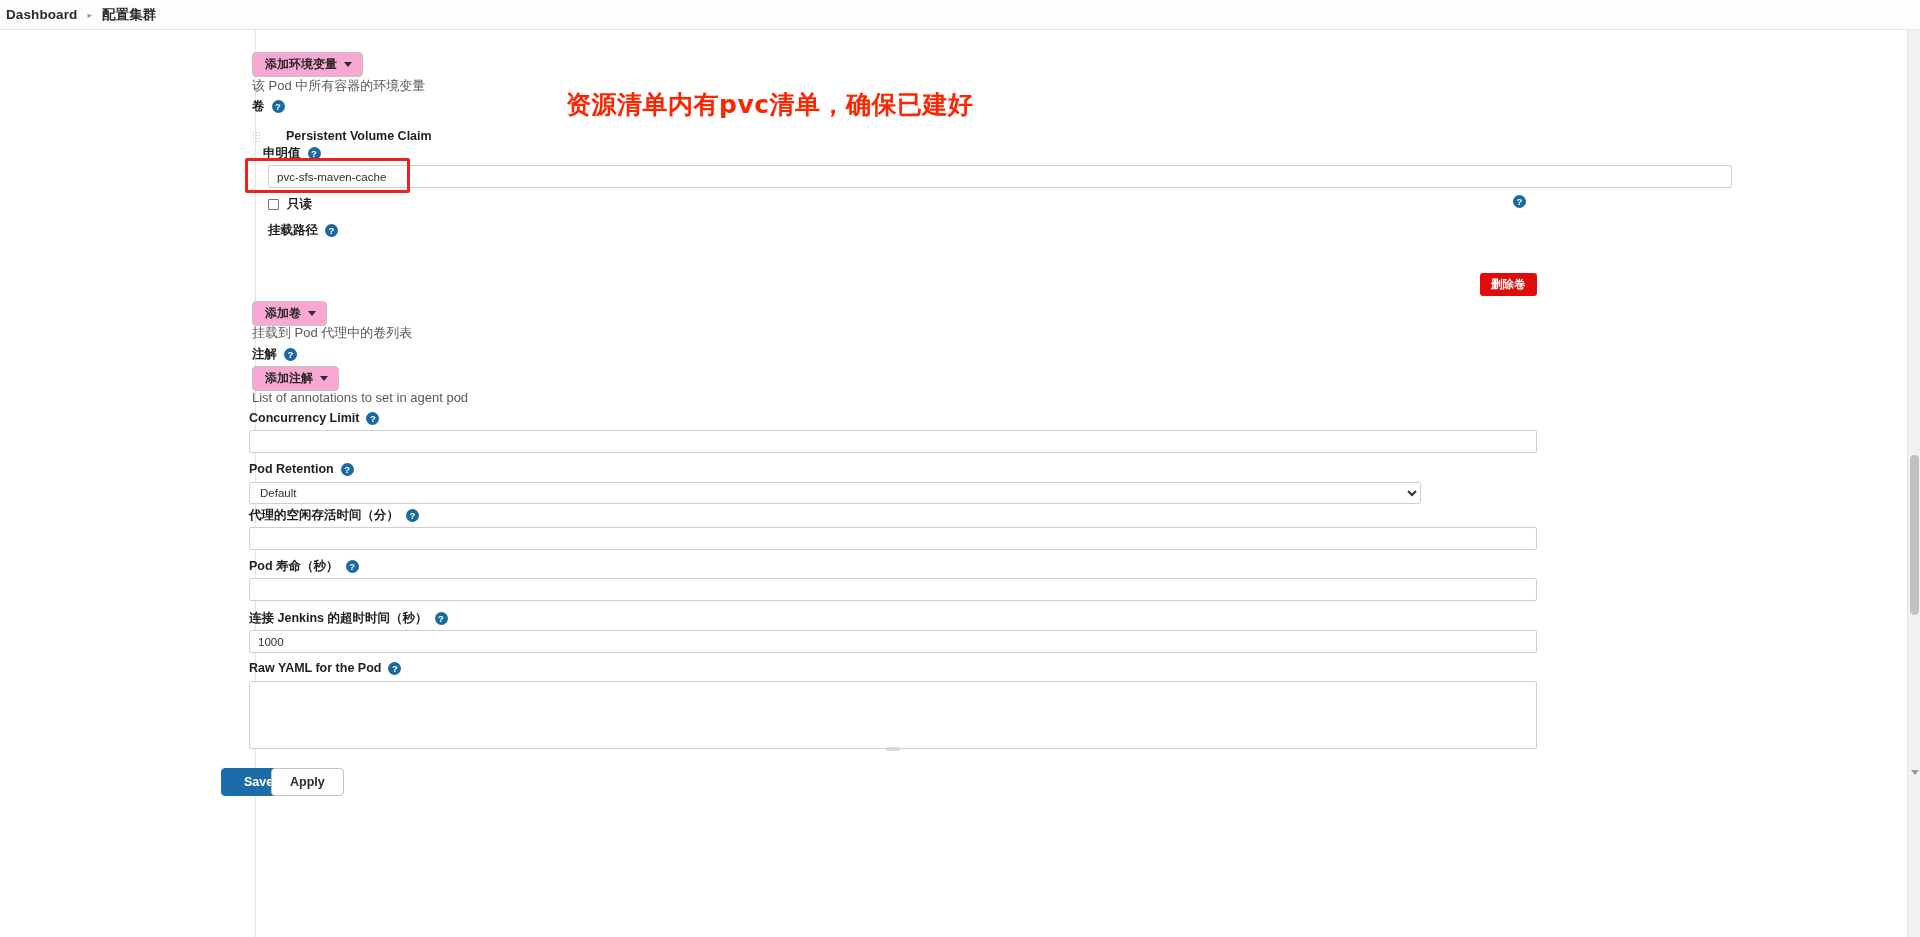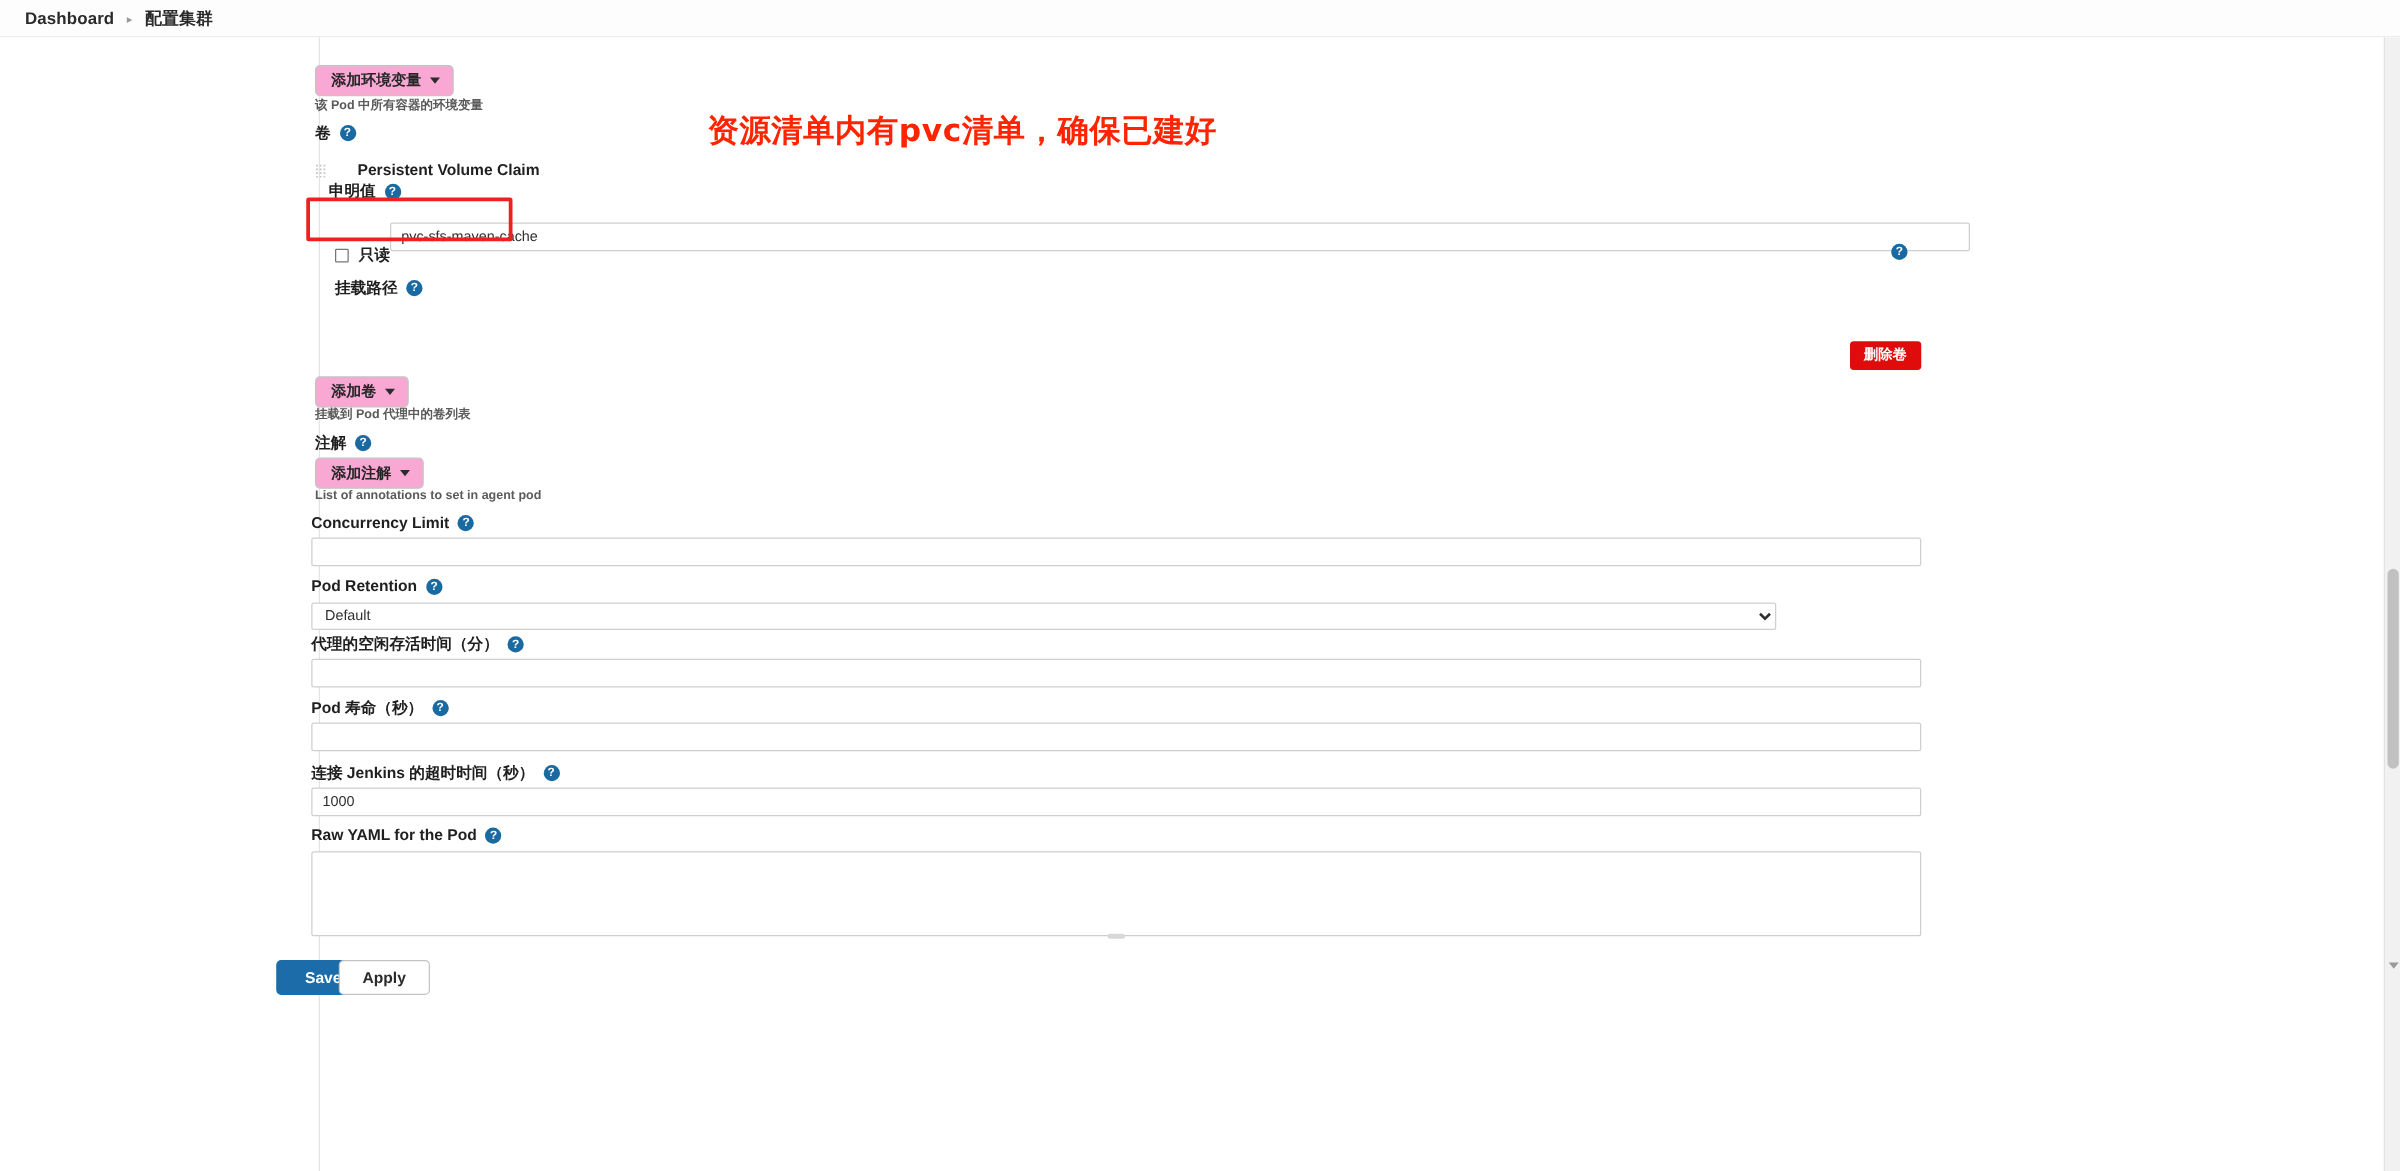--- a/index.html
+++ b/index.html
@@ -14,21 +14,21 @@
   }
 
   
   #breadcrumb-bar {
     height: 30px;
     width: 1920px;
     background: #fdfdfd;
     border-bottom: 1px solid #e6e6e6;
     display: flex;
     align-items: center;
-    padding-left: 20px;
+    padding-left: 6px;
     gap: 10px;
   }
   .crumb {
     font-size: 13.5px;
     font-weight: 700;
     color: #2b2b2b;
     letter-spacing: .1px;
     cursor: pointer;
     white-space: nowrap;
   }
@@ -88,25 +88,24 @@
   }
   .caret {
     width: 0; height: 0;
     border-left: 4px solid transparent;
     border-right: 4px solid transparent;
     border-top: 5px solid #2b2b2b;
     display: inline-block;
   }
 
   .help-hint {
-    font-size: 10px;
+    font-size: 13px;
     color: #5a5a5a;
     line-height: 1.3;
     white-space: nowrap;
-    font-weight: bold;
   }
 
   .fld-label {
     display: inline-flex;
     align-items: center;
     gap: 7px;
     font-size: 12.5px;
     font-weight: 700;
     color: #1f1f1f;
     white-space: nowrap;
@@ -320,21 +319,21 @@
     <div class="sec" style="left:-4px; top:99px; display:flex; align-items:center; gap:8px;">
       <span class="drag-grip"></span>
       <span class="pvc-title">Persistent Volume Claim</span>
     </div>
 
     <div class="sec fld-label zh" style="left:7px; top:115px;justify-content:space-between;">
       <span>申明值</span>
       <span class="qmark">?</span>
     </div>
 
-    <input class="txt-input" style="position: absolute; left: 12px; top: 148px; width: 1264px; margin-left: 44px;" value="pvc-sfs-maven-cache">
+    <input class="txt-input" style="position: absolute; left: 12px; top: 135px; width: 1464px;" value="pvc-sfs-maven-cache">
 
     <div class="sec chk-row" style="left:12px; top:166px;">
       <span class="chk-box"></span>
       <span>只读</span>
     </div>
 
     <span class="qmark" style="position:absolute; left:1257px; top:165px;">?</span>
 
     <div class="sec fld-label zh" style="left:12px; top:192px;">
       <span>挂载路径</span>

